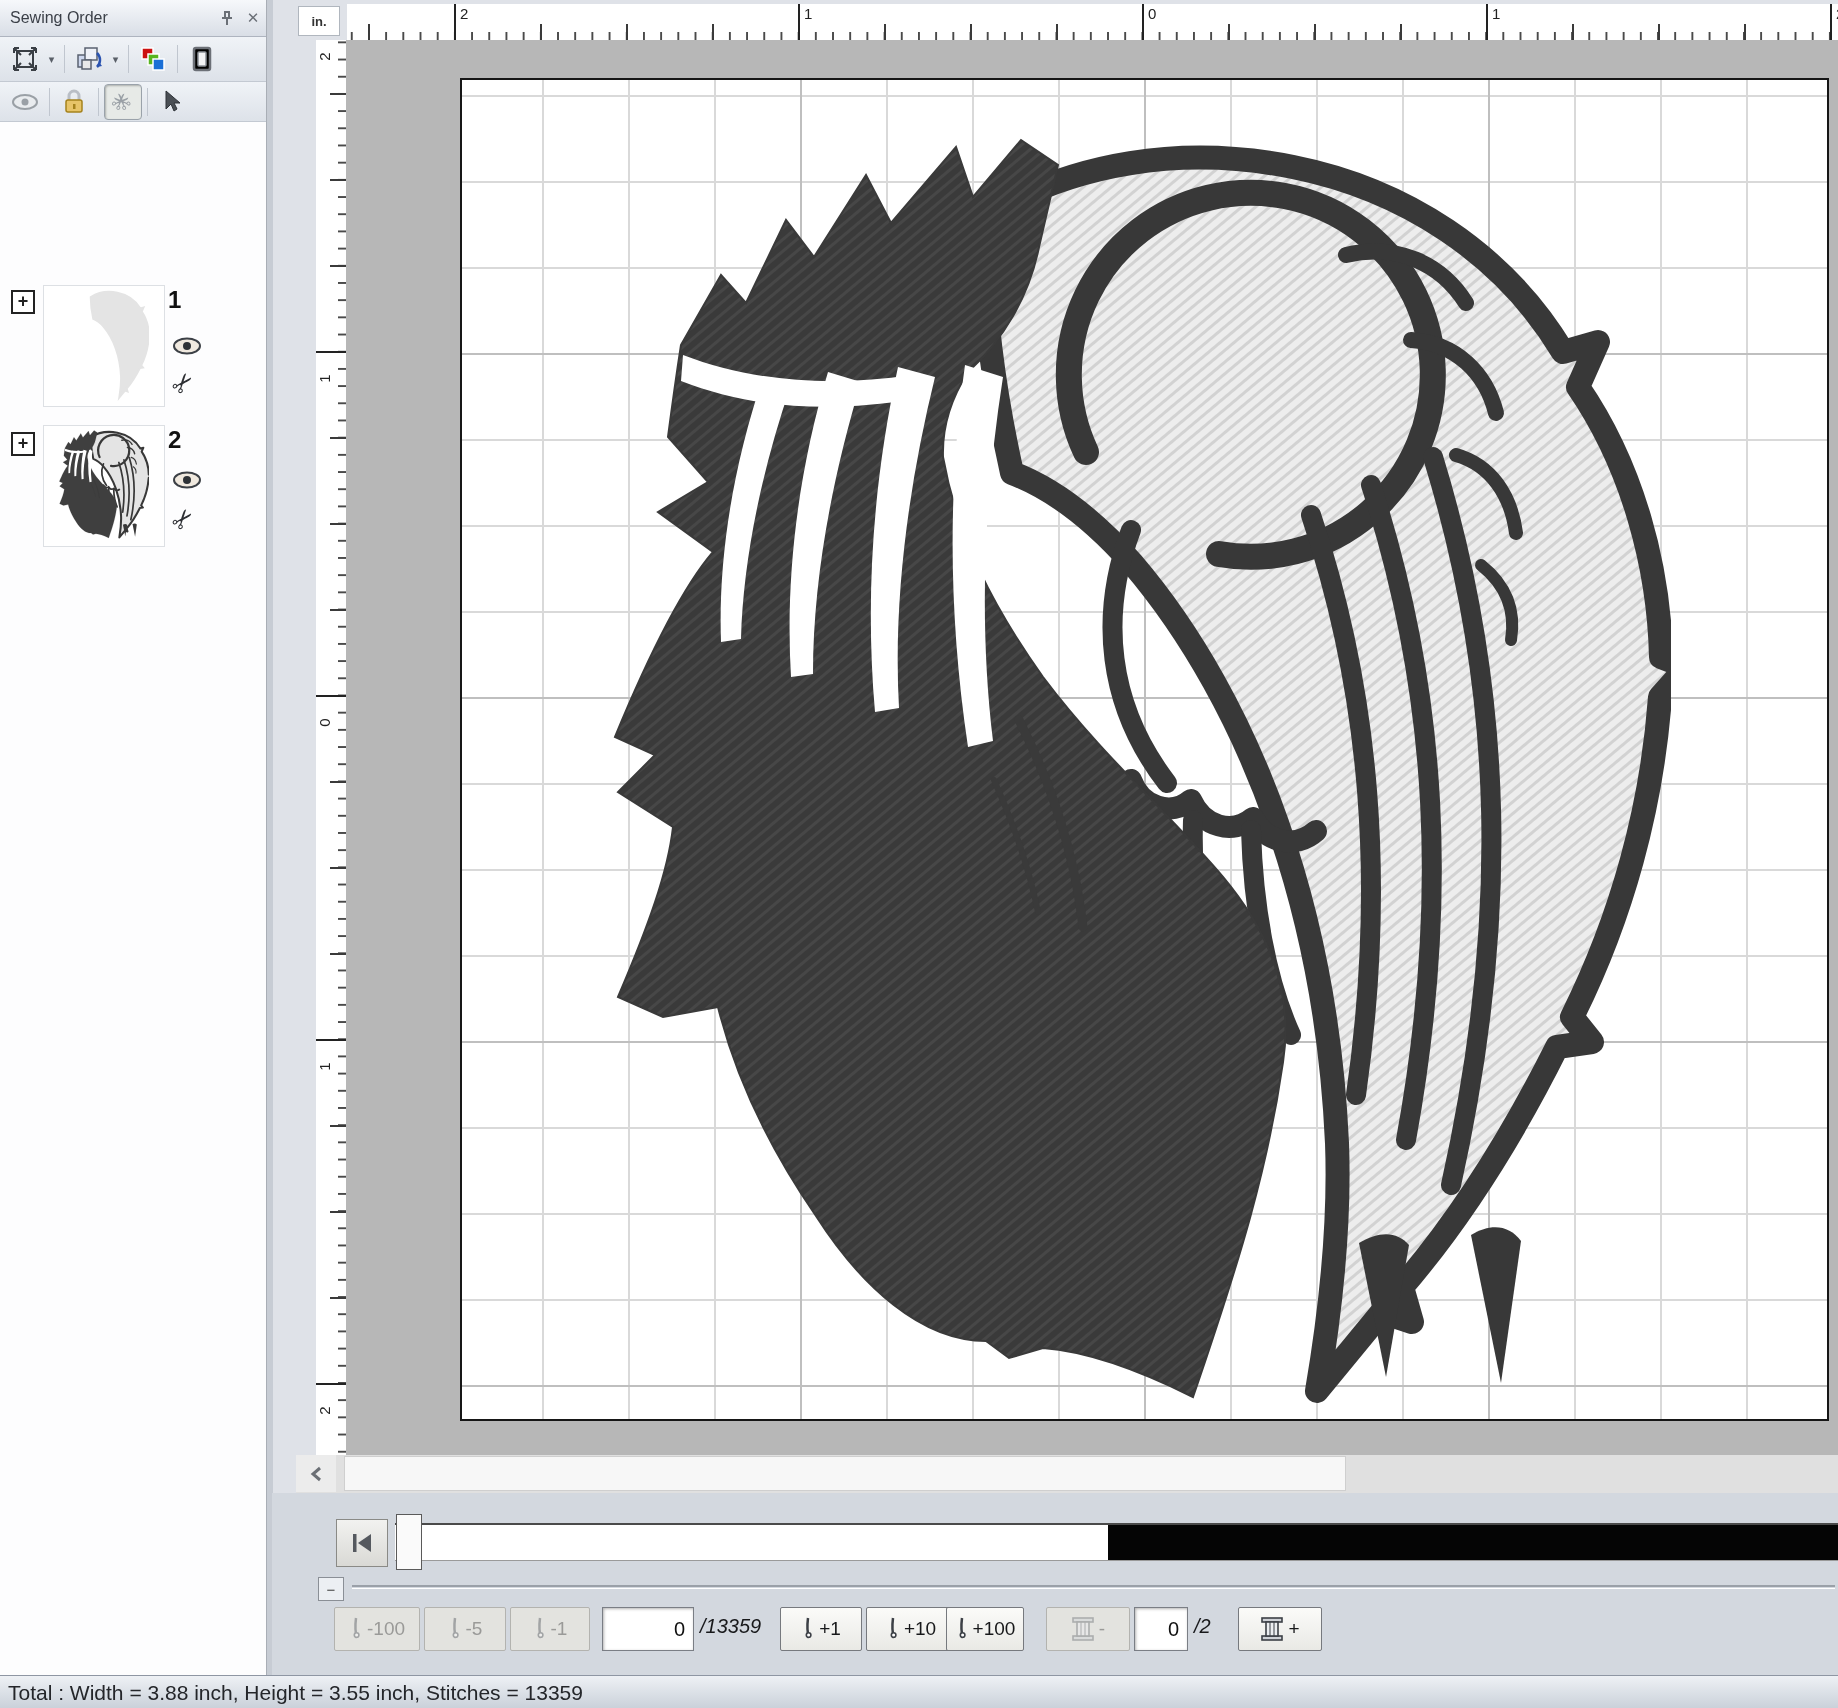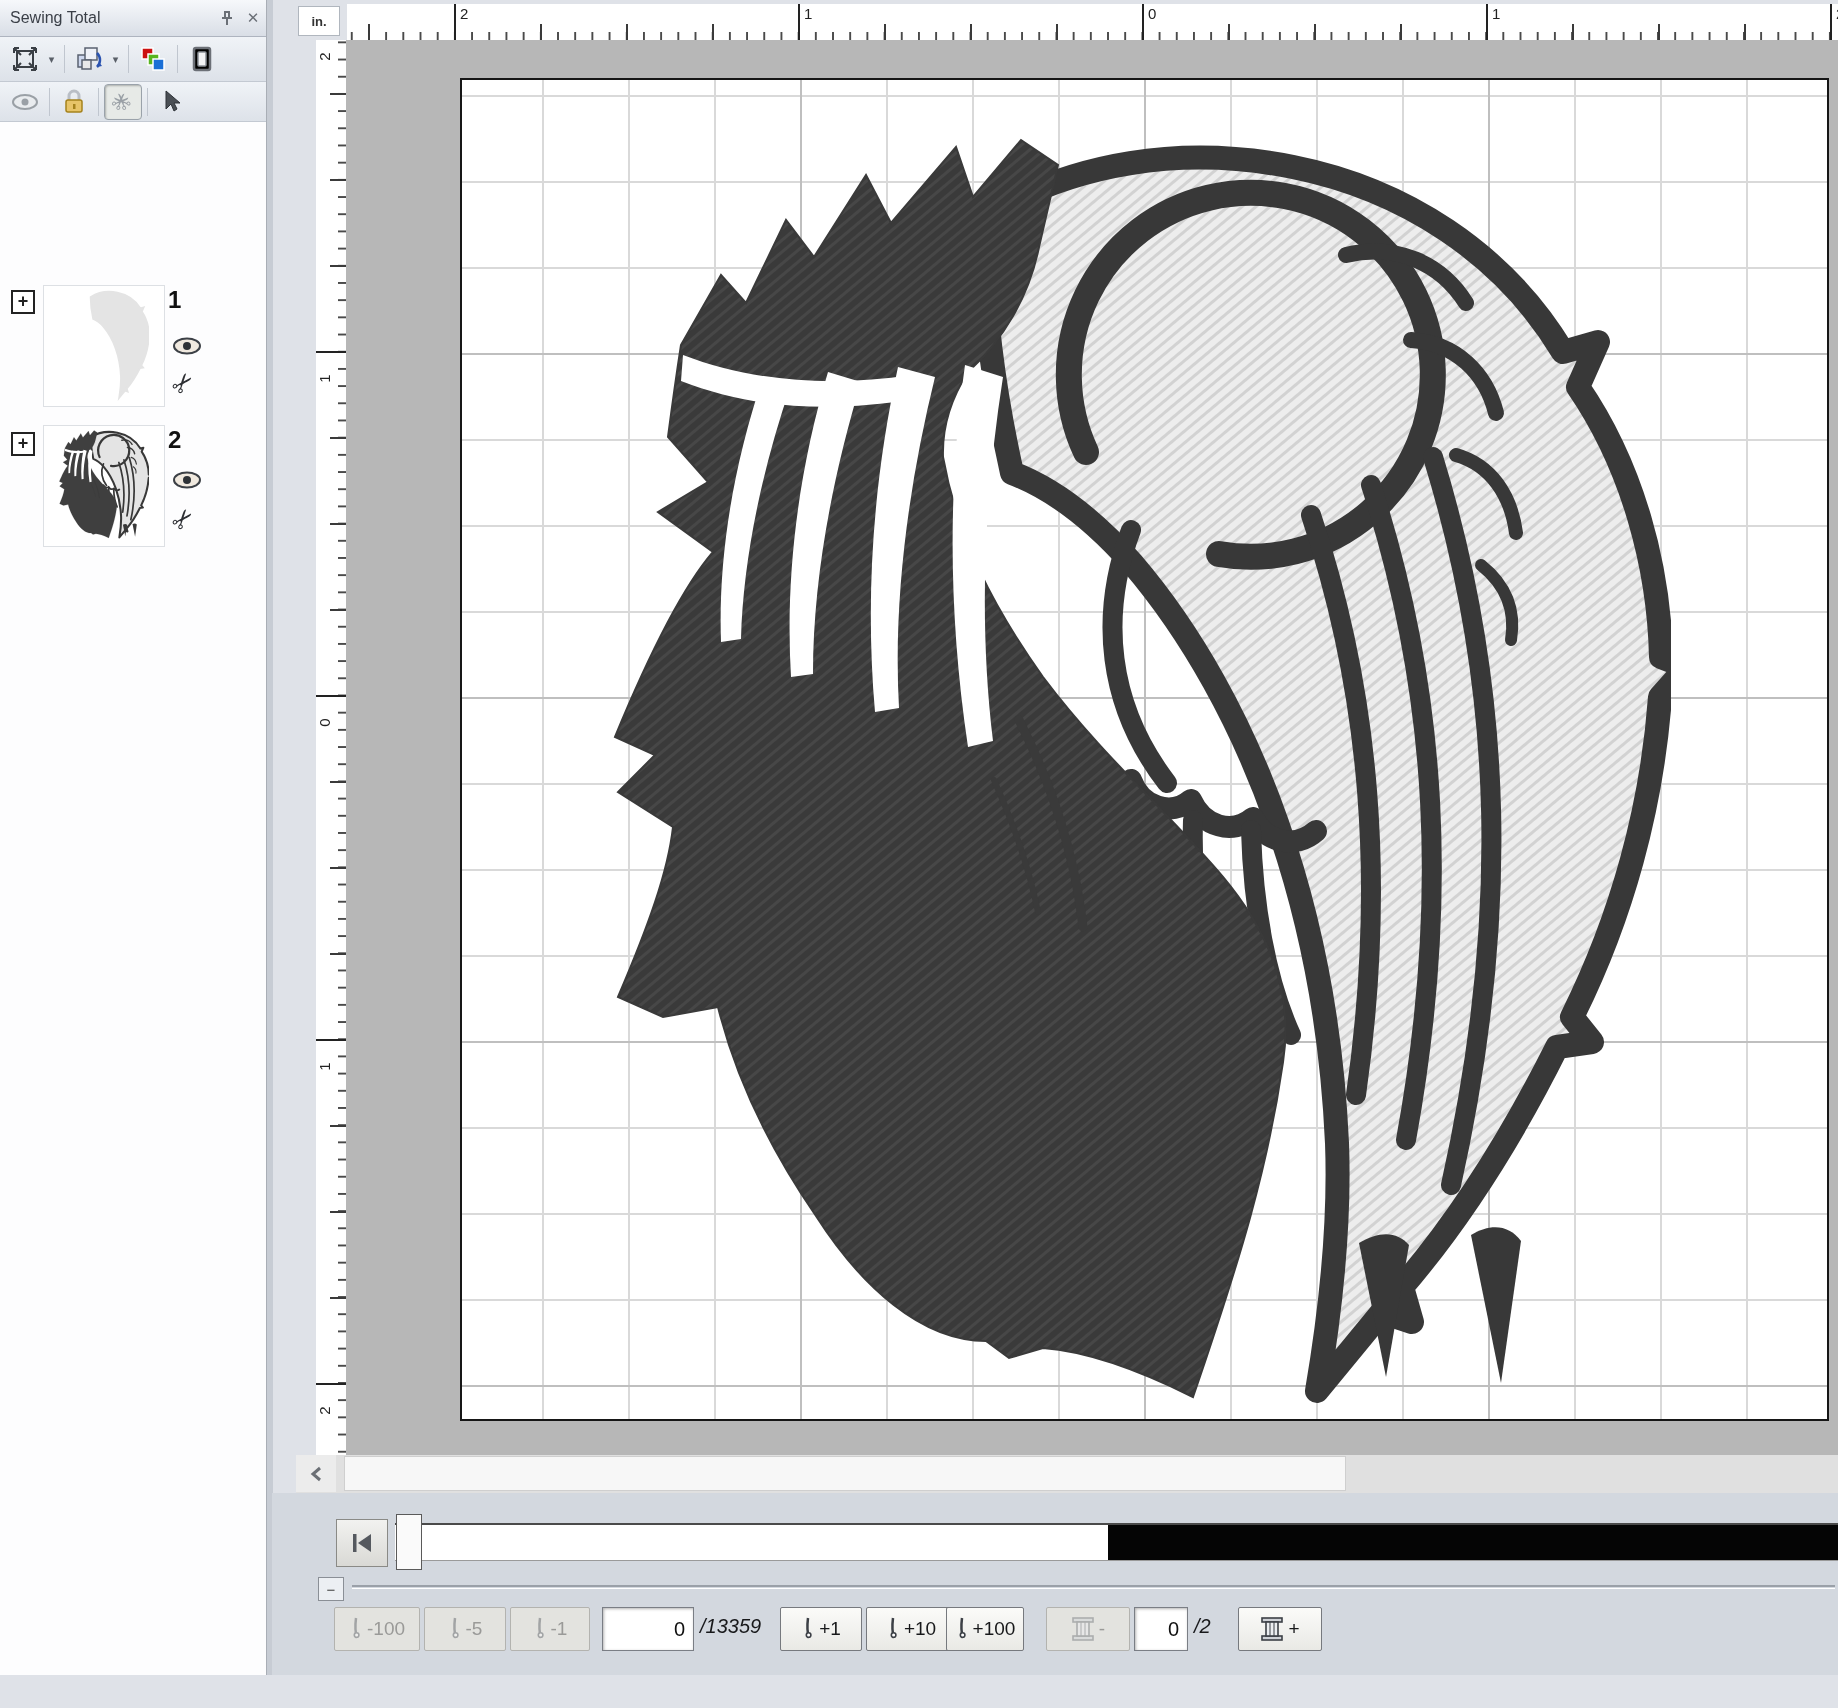--- a/index.html
+++ b/index.html
@@ -160,21 +160,21 @@
         <path d="M383,645 C404,692 419,737 427,777" stroke-width="6"></path>
       </g>
     </symbol>
   </defs>
 </svg>
 
 <div id="screen">
 
   <aside id="left-panel">
     <div id="panel-titlebar">
-      <span id="panel-title">Sewing Total</span>
+      <span id="panel-title">Sewing Order</span>
       <span class="tb-glyph">
         <svg width="14" height="16" viewBox="0 0 14 16">
             <g stroke="#6b7077" stroke-width="2" fill="none">
               <path d="M4,2 h6 M5,2 v6 M9,2 v6 M2,8 h10 M7,8 v7"></path>
             </g>
           </svg>
       </span>
       <span class="tb-glyph">✕</span>
     </div>
 
@@ -410,14 +410,17 @@
             <rect x="2" y="1" width="20" height="4" fill="#cfd2d7"></rect>
             <rect x="2" y="19" width="20" height="4" fill="#cfd2d7"></rect>
             <rect x="6" y="5" width="12" height="14" fill="#eceef1"></rect>
             <path d="M10,5 v14 M14,5 v14" stroke-width="1"></path>
           </g>
         </svg>
       <span>+</span>
     </button>
   </div>
 
+  <div id="status-bar">
+    <span id="status-text">Total : Width = 3.88 inch, Height = 3.55 inch, Stitches = 13359</span>
+  </div>
 
 </div>
 
 </body></html>

